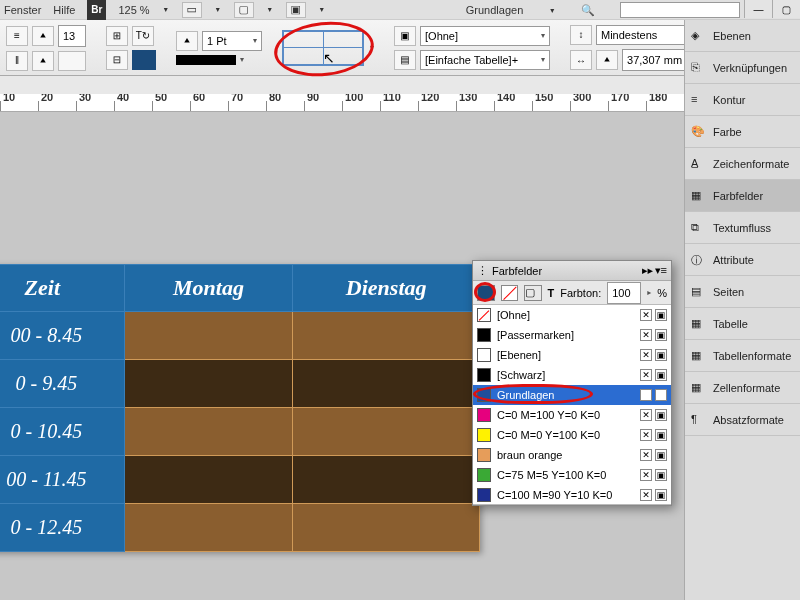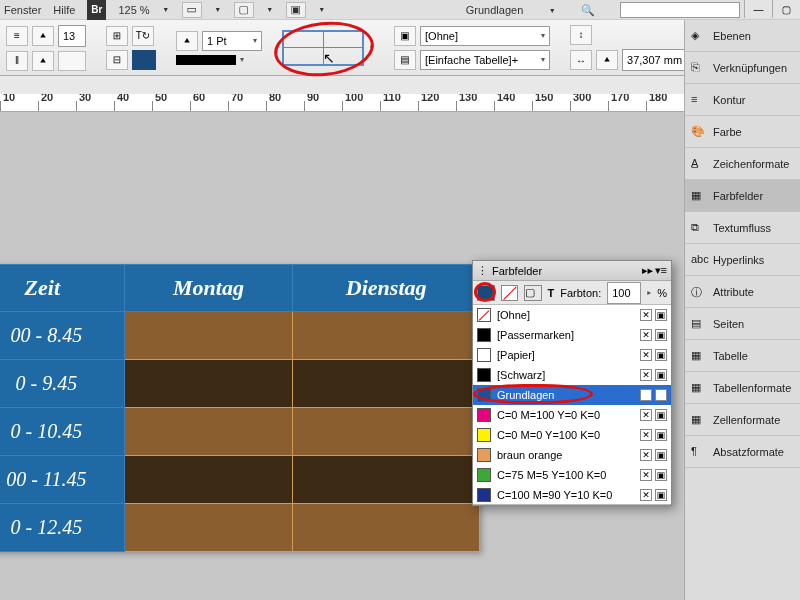--- a/index.html
+++ b/index.html
@@ -166,20 +166,24 @@
       <div class="tb-sel" style="width:130px">
           <span>[Einfache Tabelle]+</span>
           <span class="chev">▾</span>
         </div>
     </div>
   </div>
   <div class="divider"></div>
   <div class="tb-group">
     <div class="tb-row">
       <div class="tb-btn">↕</div>
+      <div class="tb-sel" style="width:100px">
+          <span>Mindestens</span>
+          <span class="chev">▾</span>
+        </div>
     </div>
     <div class="tb-row">
       <div class="tb-btn">↔</div>
       <div class="tb-btn">⯅</div>
       <input class="tb-input" style="width: 70px;" value="37,307 mm">
     </div>
   </div>
   <div class="tb-group">
     <div class="tb-row">
       <div class="tb-btn">⯅</div>
@@ -316,21 +320,21 @@
       <div class="swatch-item">
         <div class="sw" style="background: rgb(0, 0, 0);"></div>
         <span>[Passermarken]</span>
         <div class="icons">
           <span>✕</span>
           <span>▣</span>
         </div>
       </div>
       <div class="swatch-item">
         <div class="sw" style="background: rgb(255, 255, 255);"></div>
-        <span>[Papier]</span>
+        <span>[Ebenen]</span>
         <div class="icons">
           <span>✕</span>
           <span>▣</span>
         </div>
       </div>
       <div class="swatch-item">
         <div class="sw" style="background: rgb(0, 0, 0);"></div>
         <span>[Schwarz]</span>
         <div class="icons">
           <span>✕</span>
@@ -411,24 +415,20 @@
     </div>
     <div class="dock-row active">
       <span class="ic">▦</span>
       <span>Farbfelder</span>
     </div>
     <div class="dock-row">
       <span class="ic">⧉</span>
       <span>Textumfluss</span>
     </div>
     <div class="dock-row">
-      <span class="ic">abc</span>
-      <span>Hyperlinks</span>
-    </div>
-    <div class="dock-row">
       <span class="ic">ⓘ</span>
       <span>Attribute</span>
     </div>
     <div class="dock-row">
       <span class="ic">▤</span>
       <span>Seiten</span>
     </div>
     <div class="dock-row">
       <span class="ic">▦</span>
       <span>Tabelle</span>

